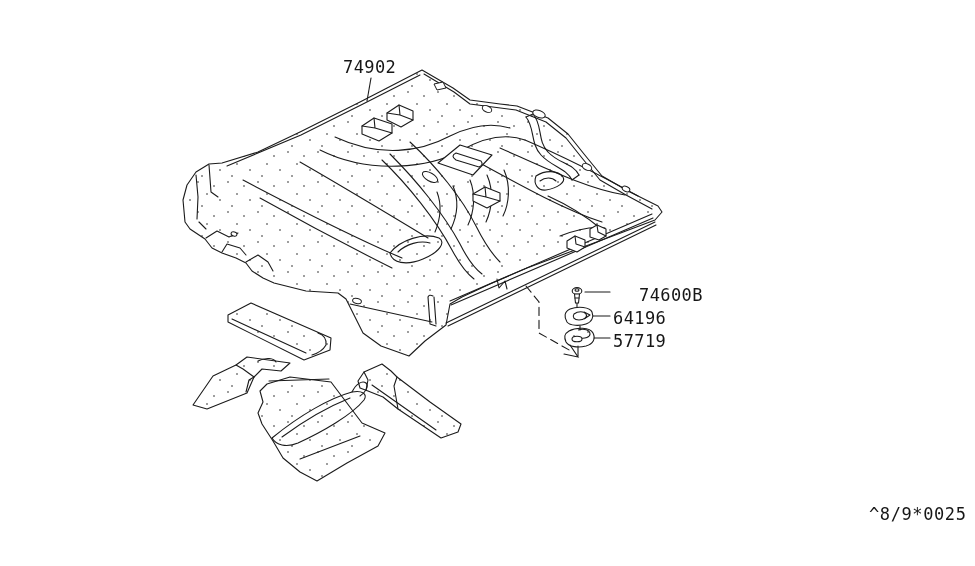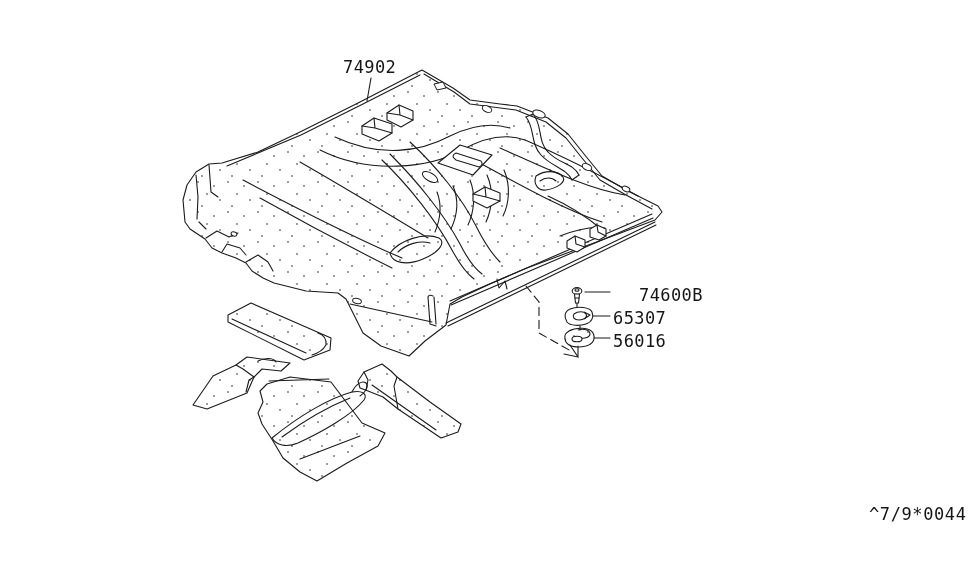--- a/index.html
+++ b/index.html
@@ -190,18 +190,18 @@
       <path d="M 569,331 C 576,327 590,327 593,333 C 596,339 593,344 586,346 C 578,348 569,347 566,342 C 564,337 564,334 569,331 Z"></path>
       <path fill="none" d="M 578,330 C 584,328 590,330 590,334 C 590,337 585,339 580,338"></path>
       <ellipse cx="577" cy="339" rx="5" ry="2.8" fill="#ffffff"></ellipse>
     </g>
   </svg>
 
   <div class="plabel" style="left:343px;top:59px;">74902</div>
 
   <div class="plabel" style="left:639px;top:287px;">74600B</div>
 
-  <div class="plabel" style="left:613px;top:310px;">65307</div>
-
-  <div class="plabel" style="left:613px;top:333px;">56016</div>
-
-  <div class="code" style="left:869px;top:506px;">^7/9*0044</div>
+  <div class="plabel" style="left:613px;top:310px;">64196</div>
+
+  <div class="plabel" style="left:613px;top:333px;">57719</div>
+
+  <div class="code" style="left:869px;top:506px;">^8/9*0025</div>
 </div>
 
 </body></html>

